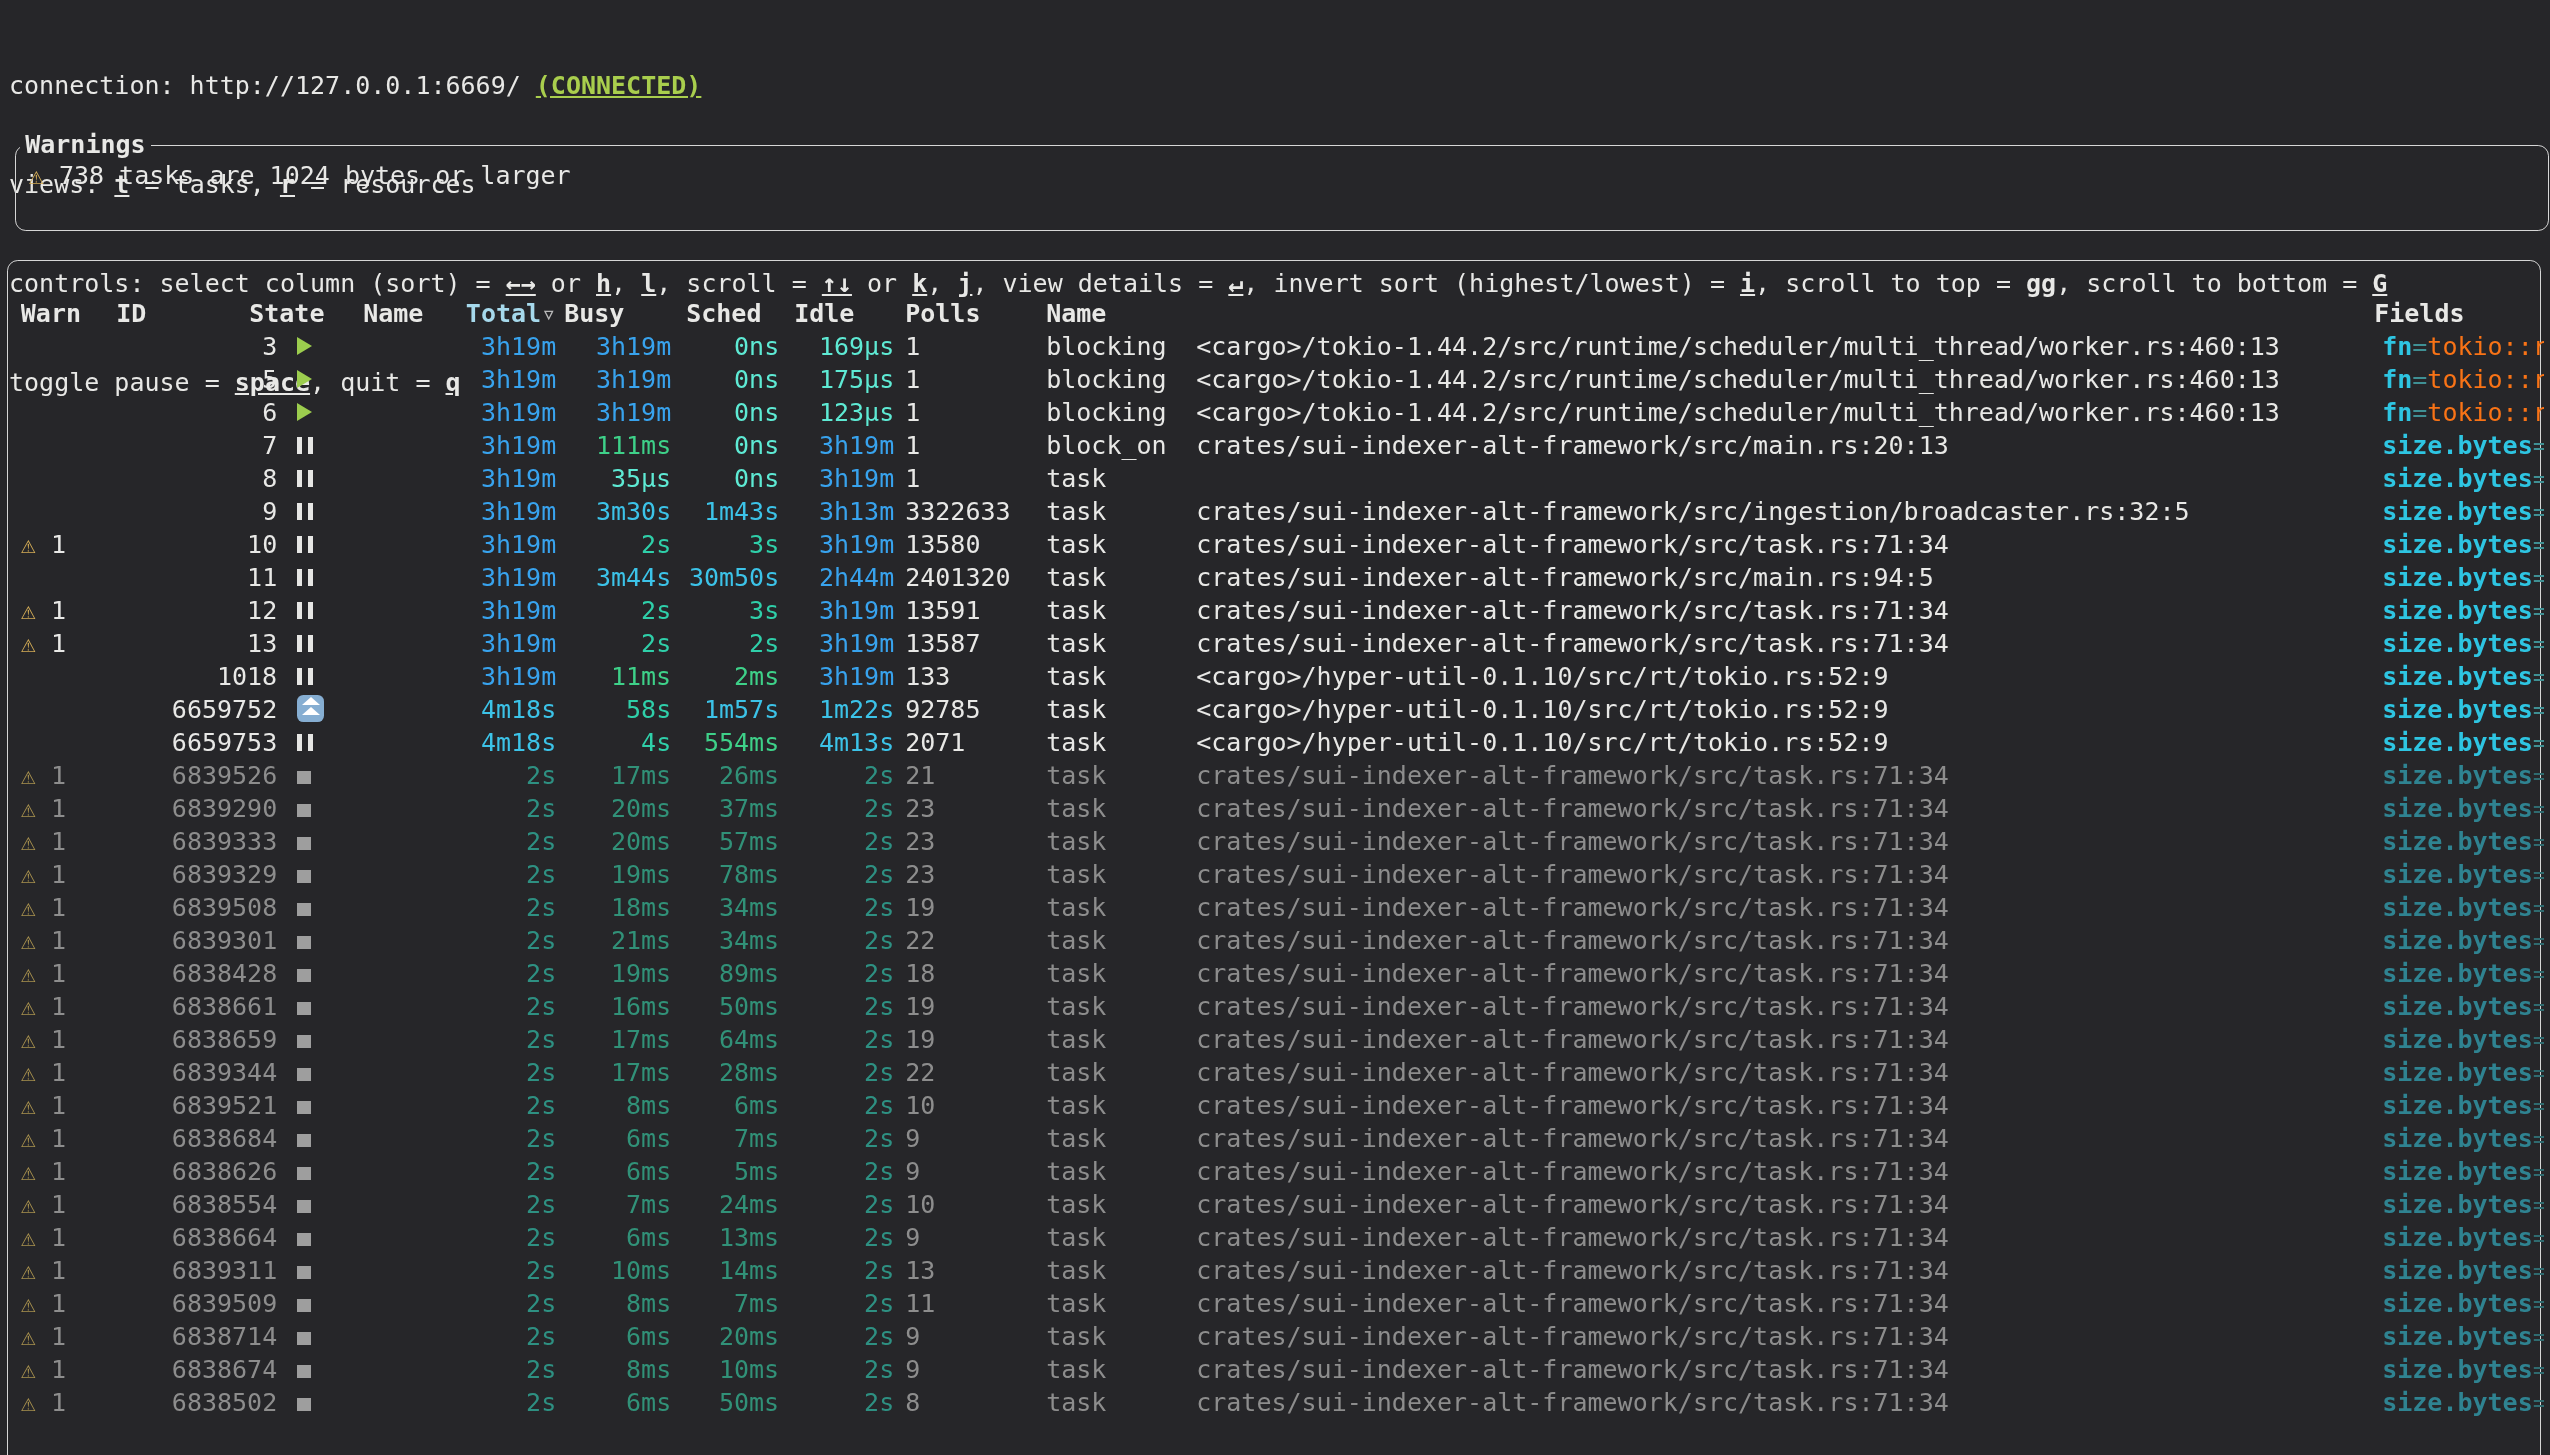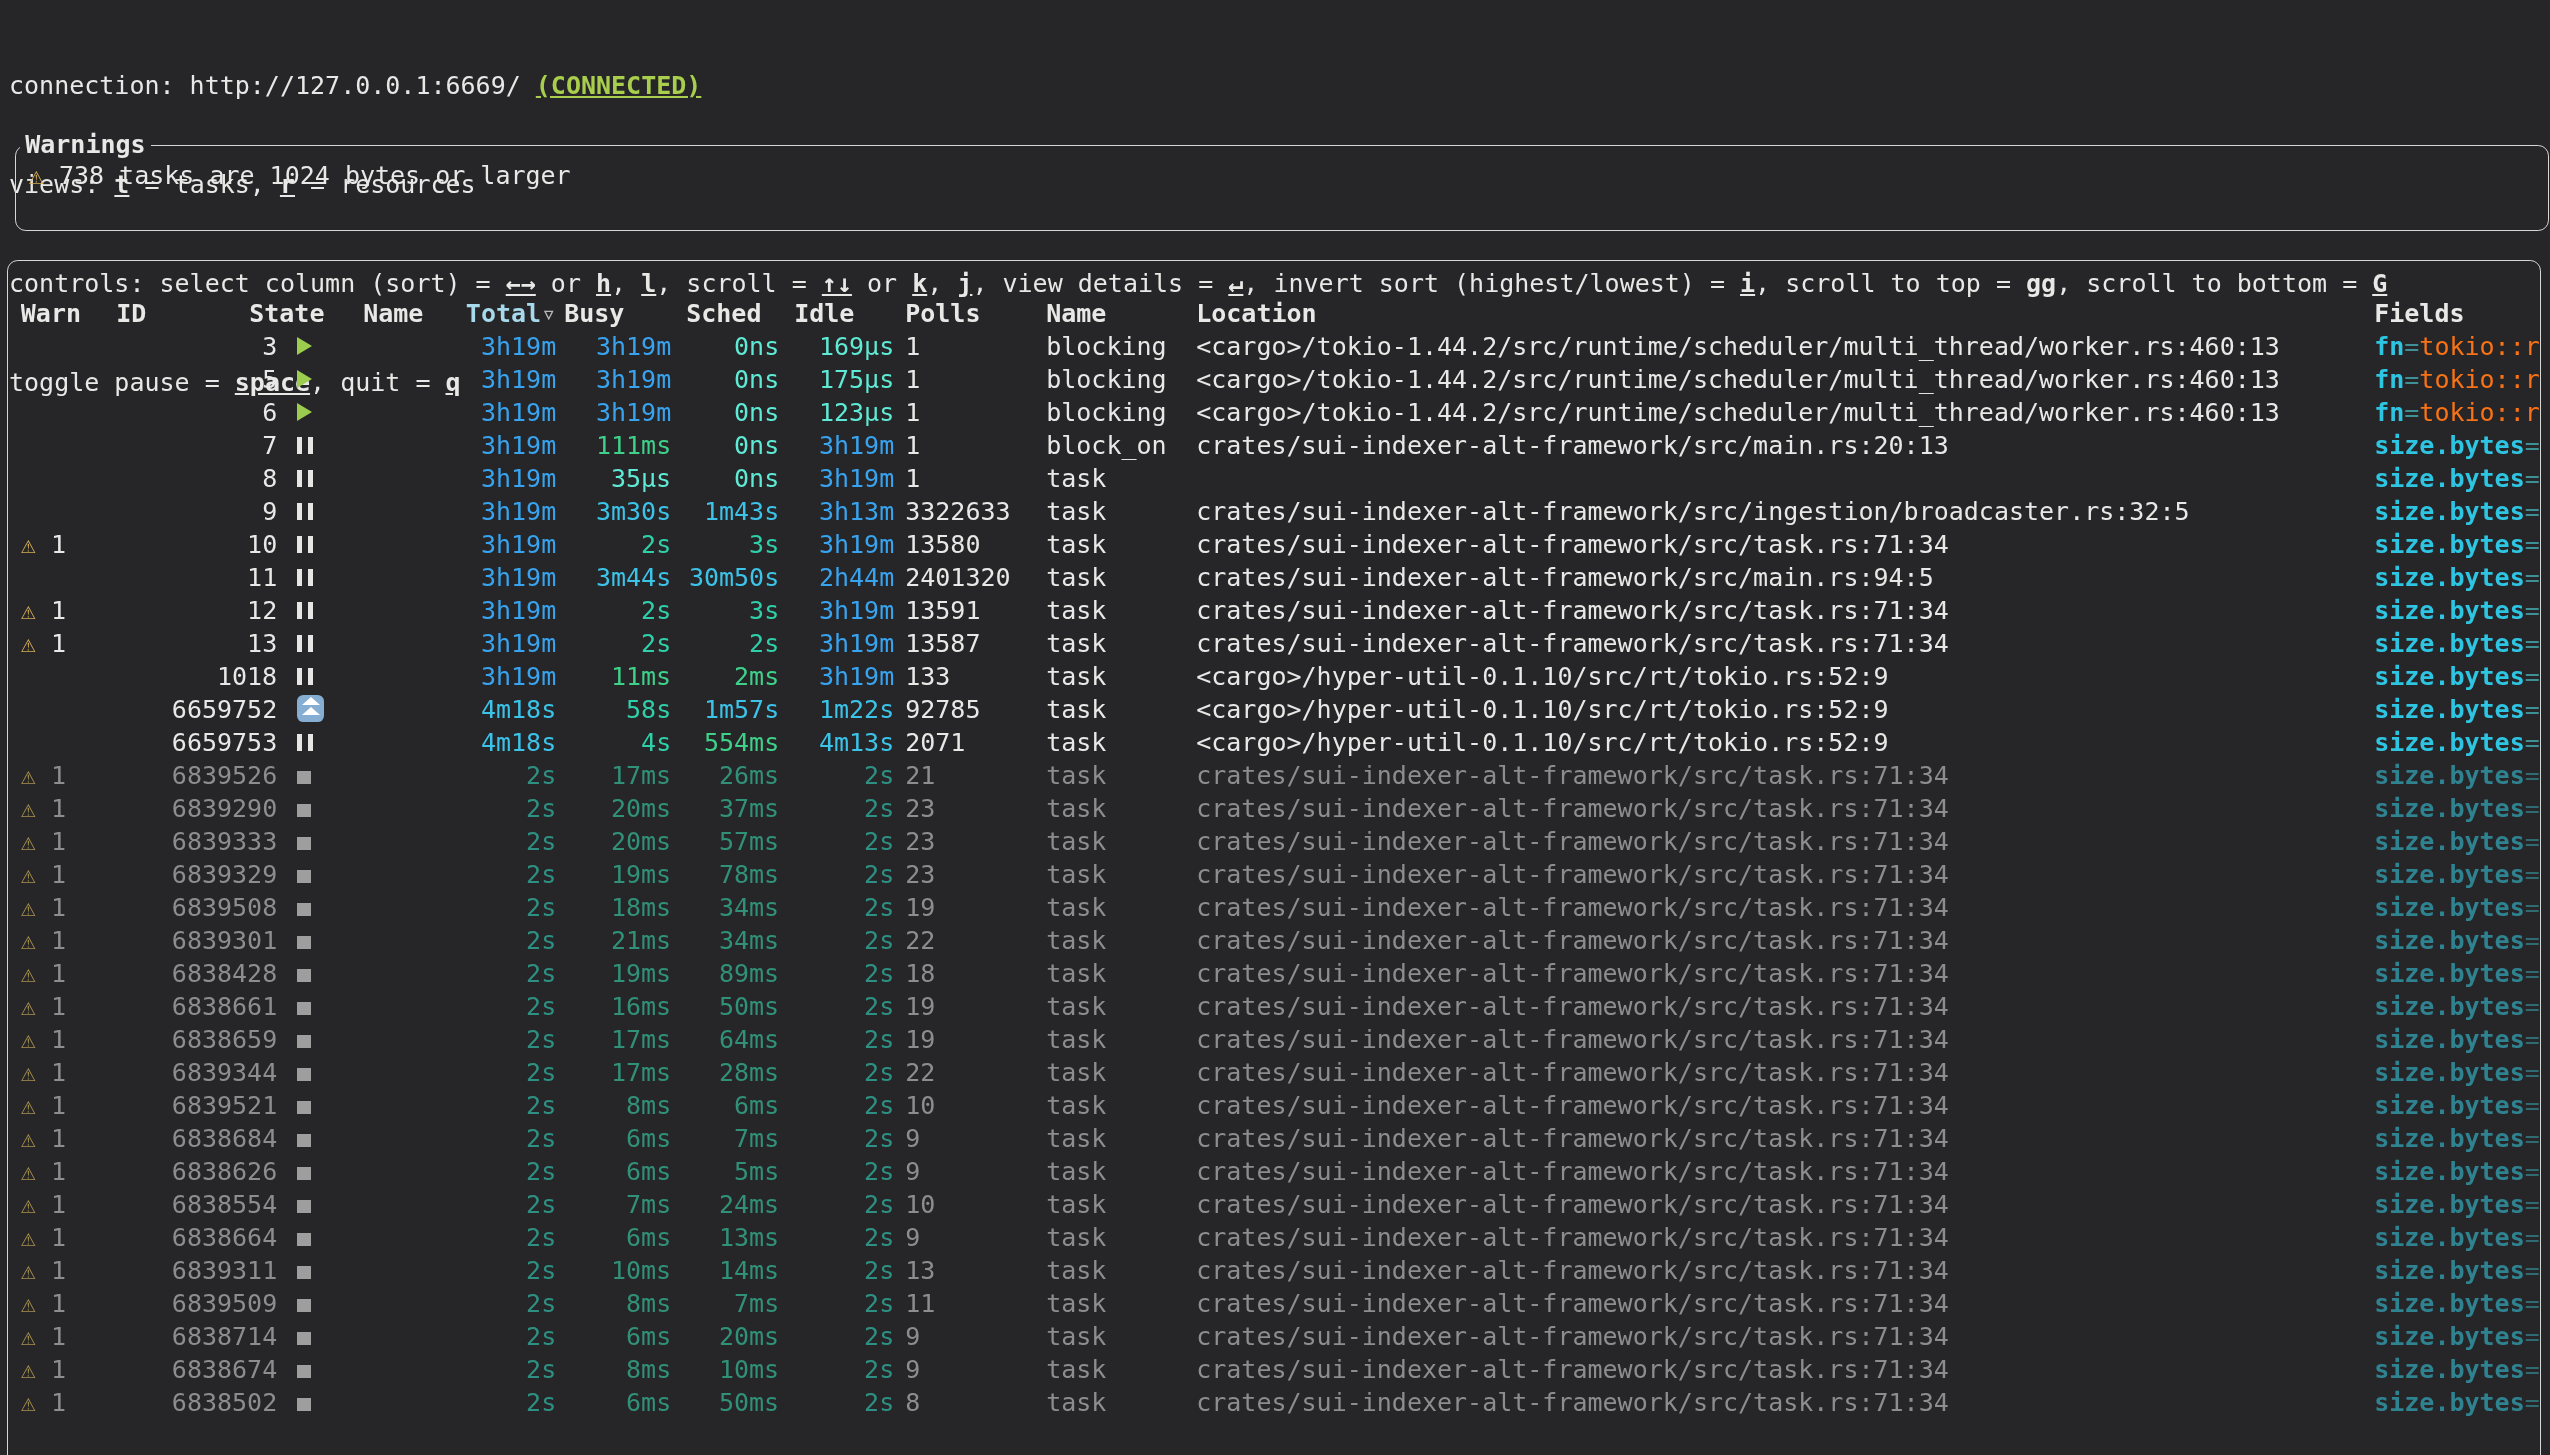--- a/index.html
+++ b/index.html
@@ -73,21 +73,21 @@
   .sort-col{color:#a6d9ec;}
   .sort-arrow{color:#b9b9b9;font-weight:normal;}
 
   
   .d-h {color:#38a3ee;}
   .d-m {color:#3cc3e8;}
   .d-s {color:#2fcfa9;}
   .d-ms{color:#3ed189;}
   .d-us{color:#5eead4;text-align:right;}
 
-  .field-key{color:#2ec5e2;font-weight:bold;}
+  .field-key{color:#2ec5e2;font-weight:bold;margin-left:8px;}
   .field-eq{color:#3f9094;}
   .field-val{color:#f97316;}
 
   
   .row.dim{color:#8d8d8d;}
   .row.dim .d-h,.row.dim .d-m,.row.dim .d-s{color:#2e9082;}
   .row.dim .d-ms,.row.dim .d-us{color:#319178;}
   .row.dim .warn-glyph{color:#a8914e;}
   .row.dim .field-key{color:#2f8391;}
   .row.dim .field-eq{color:#2f6b70;}
@@ -114,21 +114,20 @@
     <span class="cell h-warn">Warn</span>
     <span class="cell h-id">ID</span>
     <span class="cell h-state">State</span>
     <span class="cell h-name">Name</span>
     <span class="cell h-total"><span class="sort-col">Total</span><span class="sort-arrow">▿</span></span>
     <span class="cell h-busy">Busy</span>
     <span class="cell h-sched">Sched</span>
     <span class="cell h-idle">Idle</span>
     <span class="cell c-polls">Polls</span>
     <span class="cell c-kind">Name</span>
-    <span class="cell c-location">Location</span>
     <span class="cell c-fields">Fields</span>
   </div>
 
   <div id="rows">
       <div class="row">
     
     <span class="cell c-id t-id">3</span>
     <span class="cell c-state"><span class="state-icon icon-running"></span></span>
     <span class="cell c-total t-total d-h">3h19m</span>
     <span class="cell c-busy t-busy d-h">3h19m</span>

